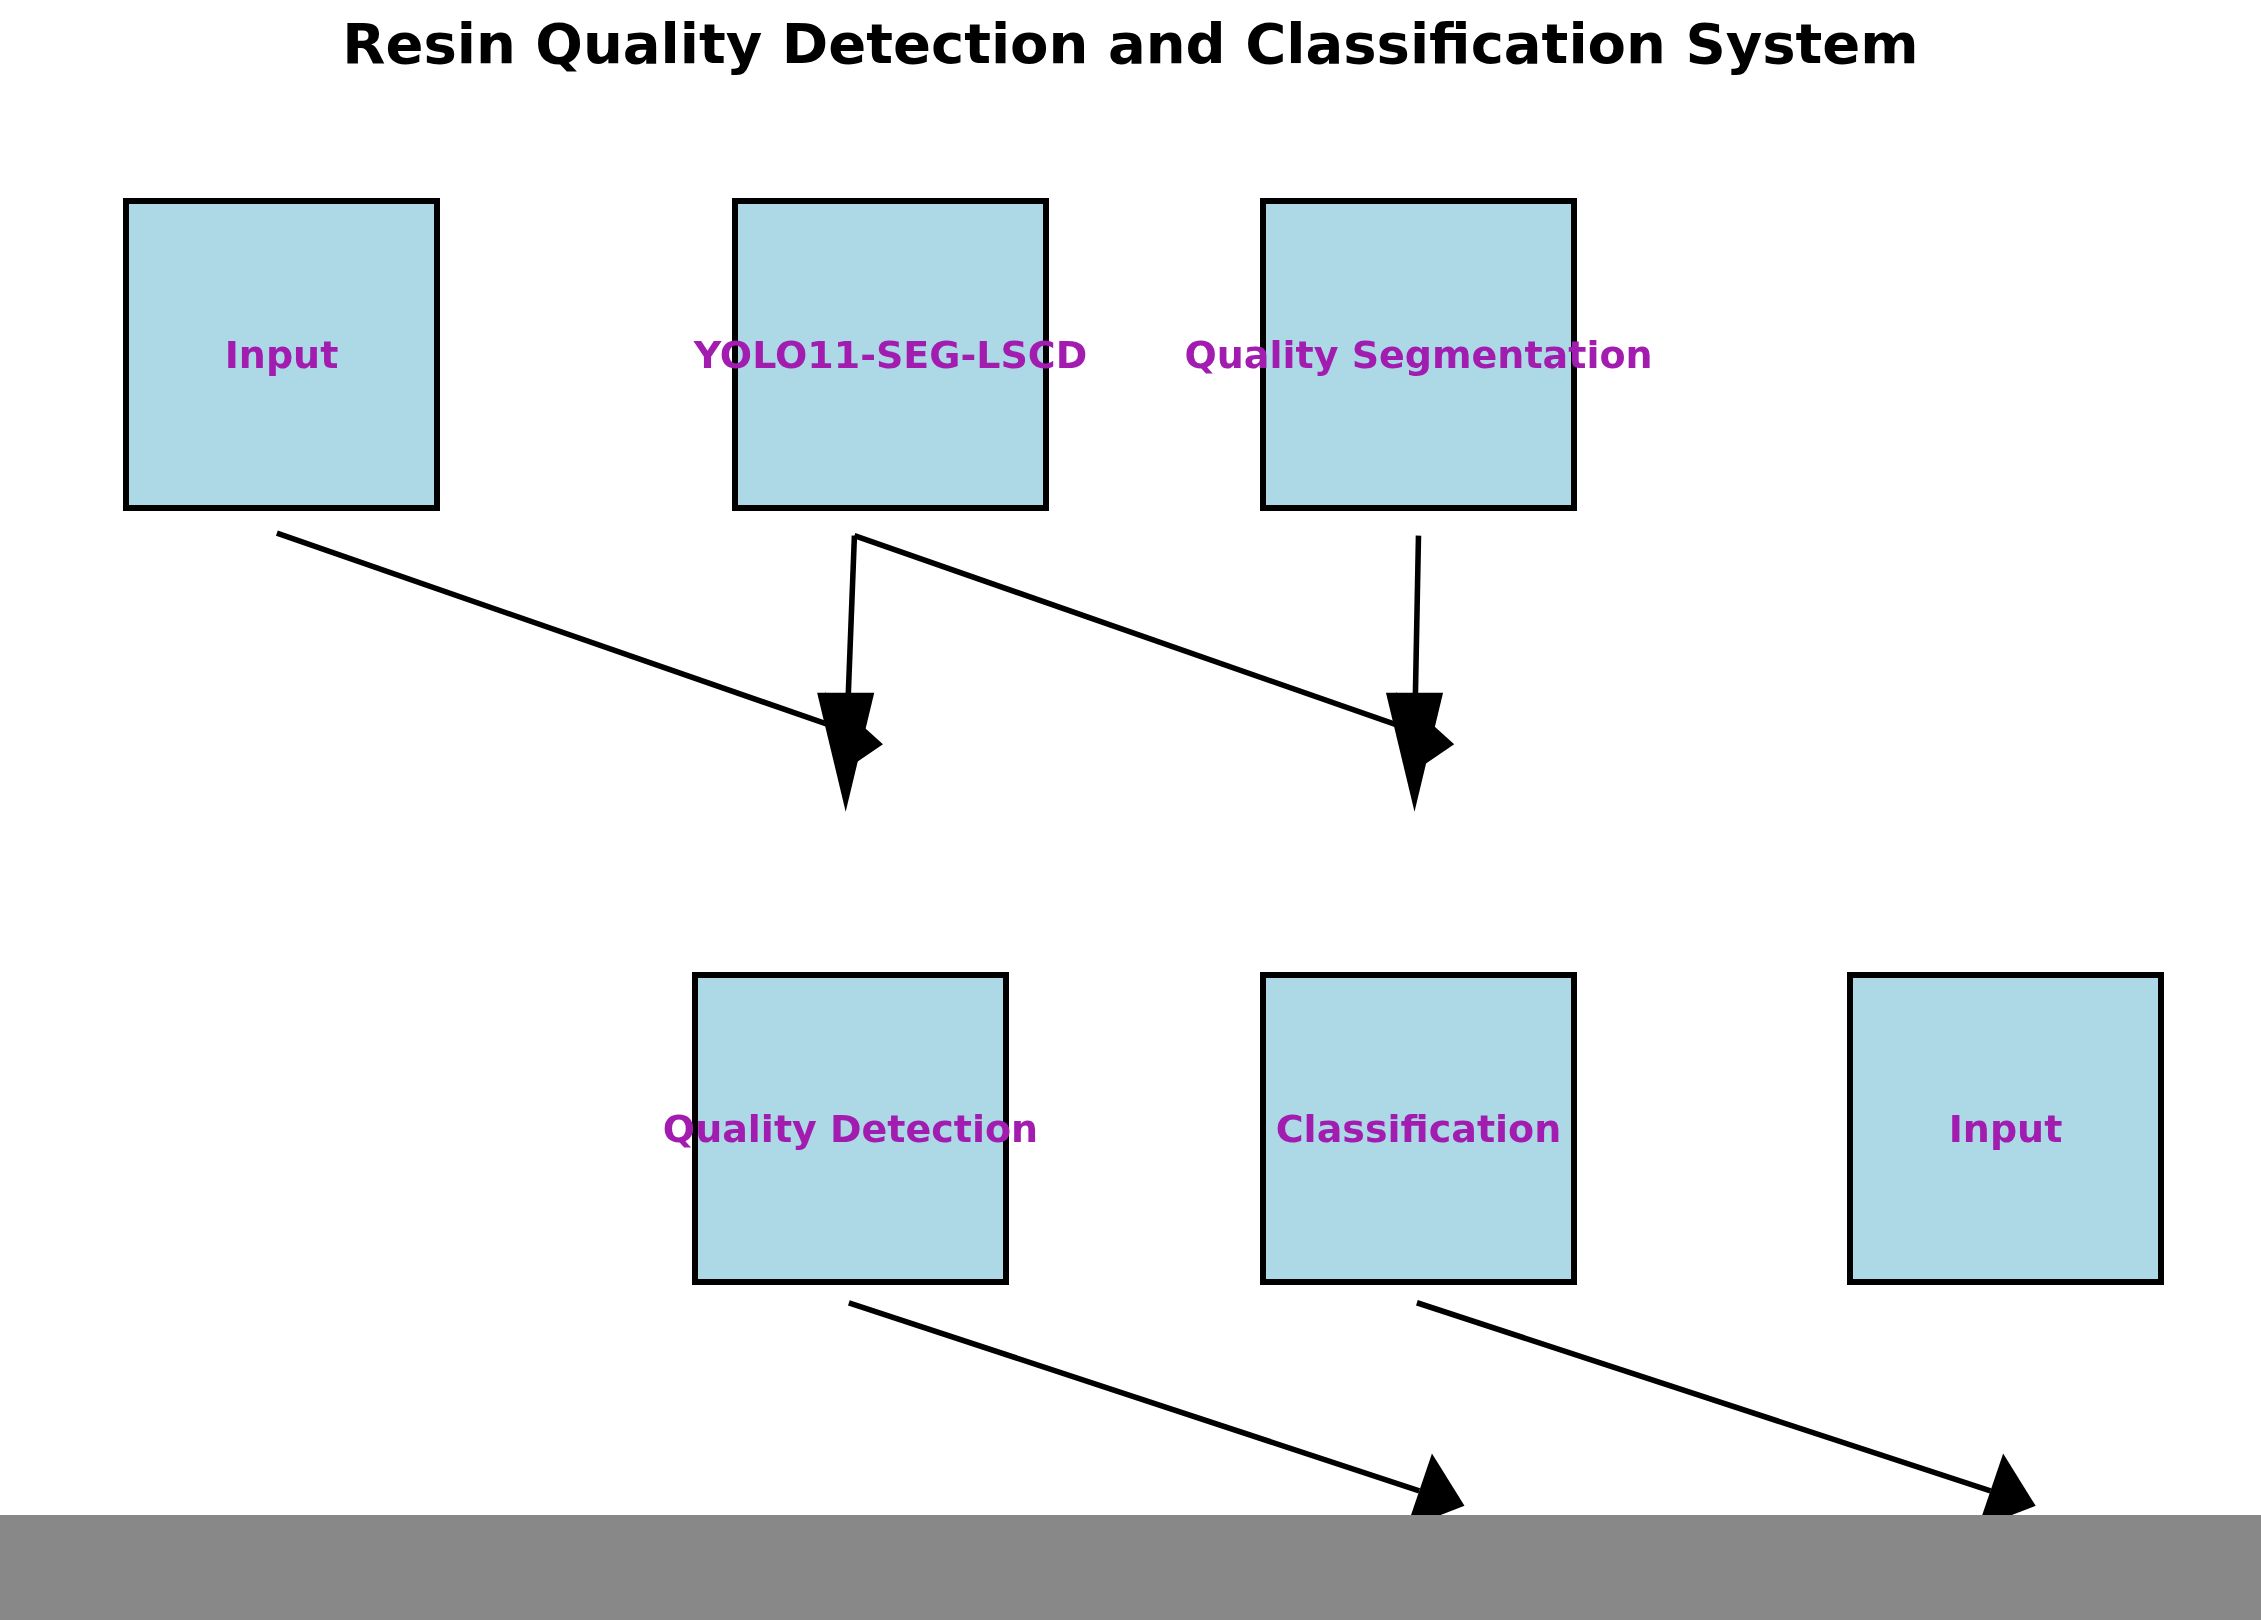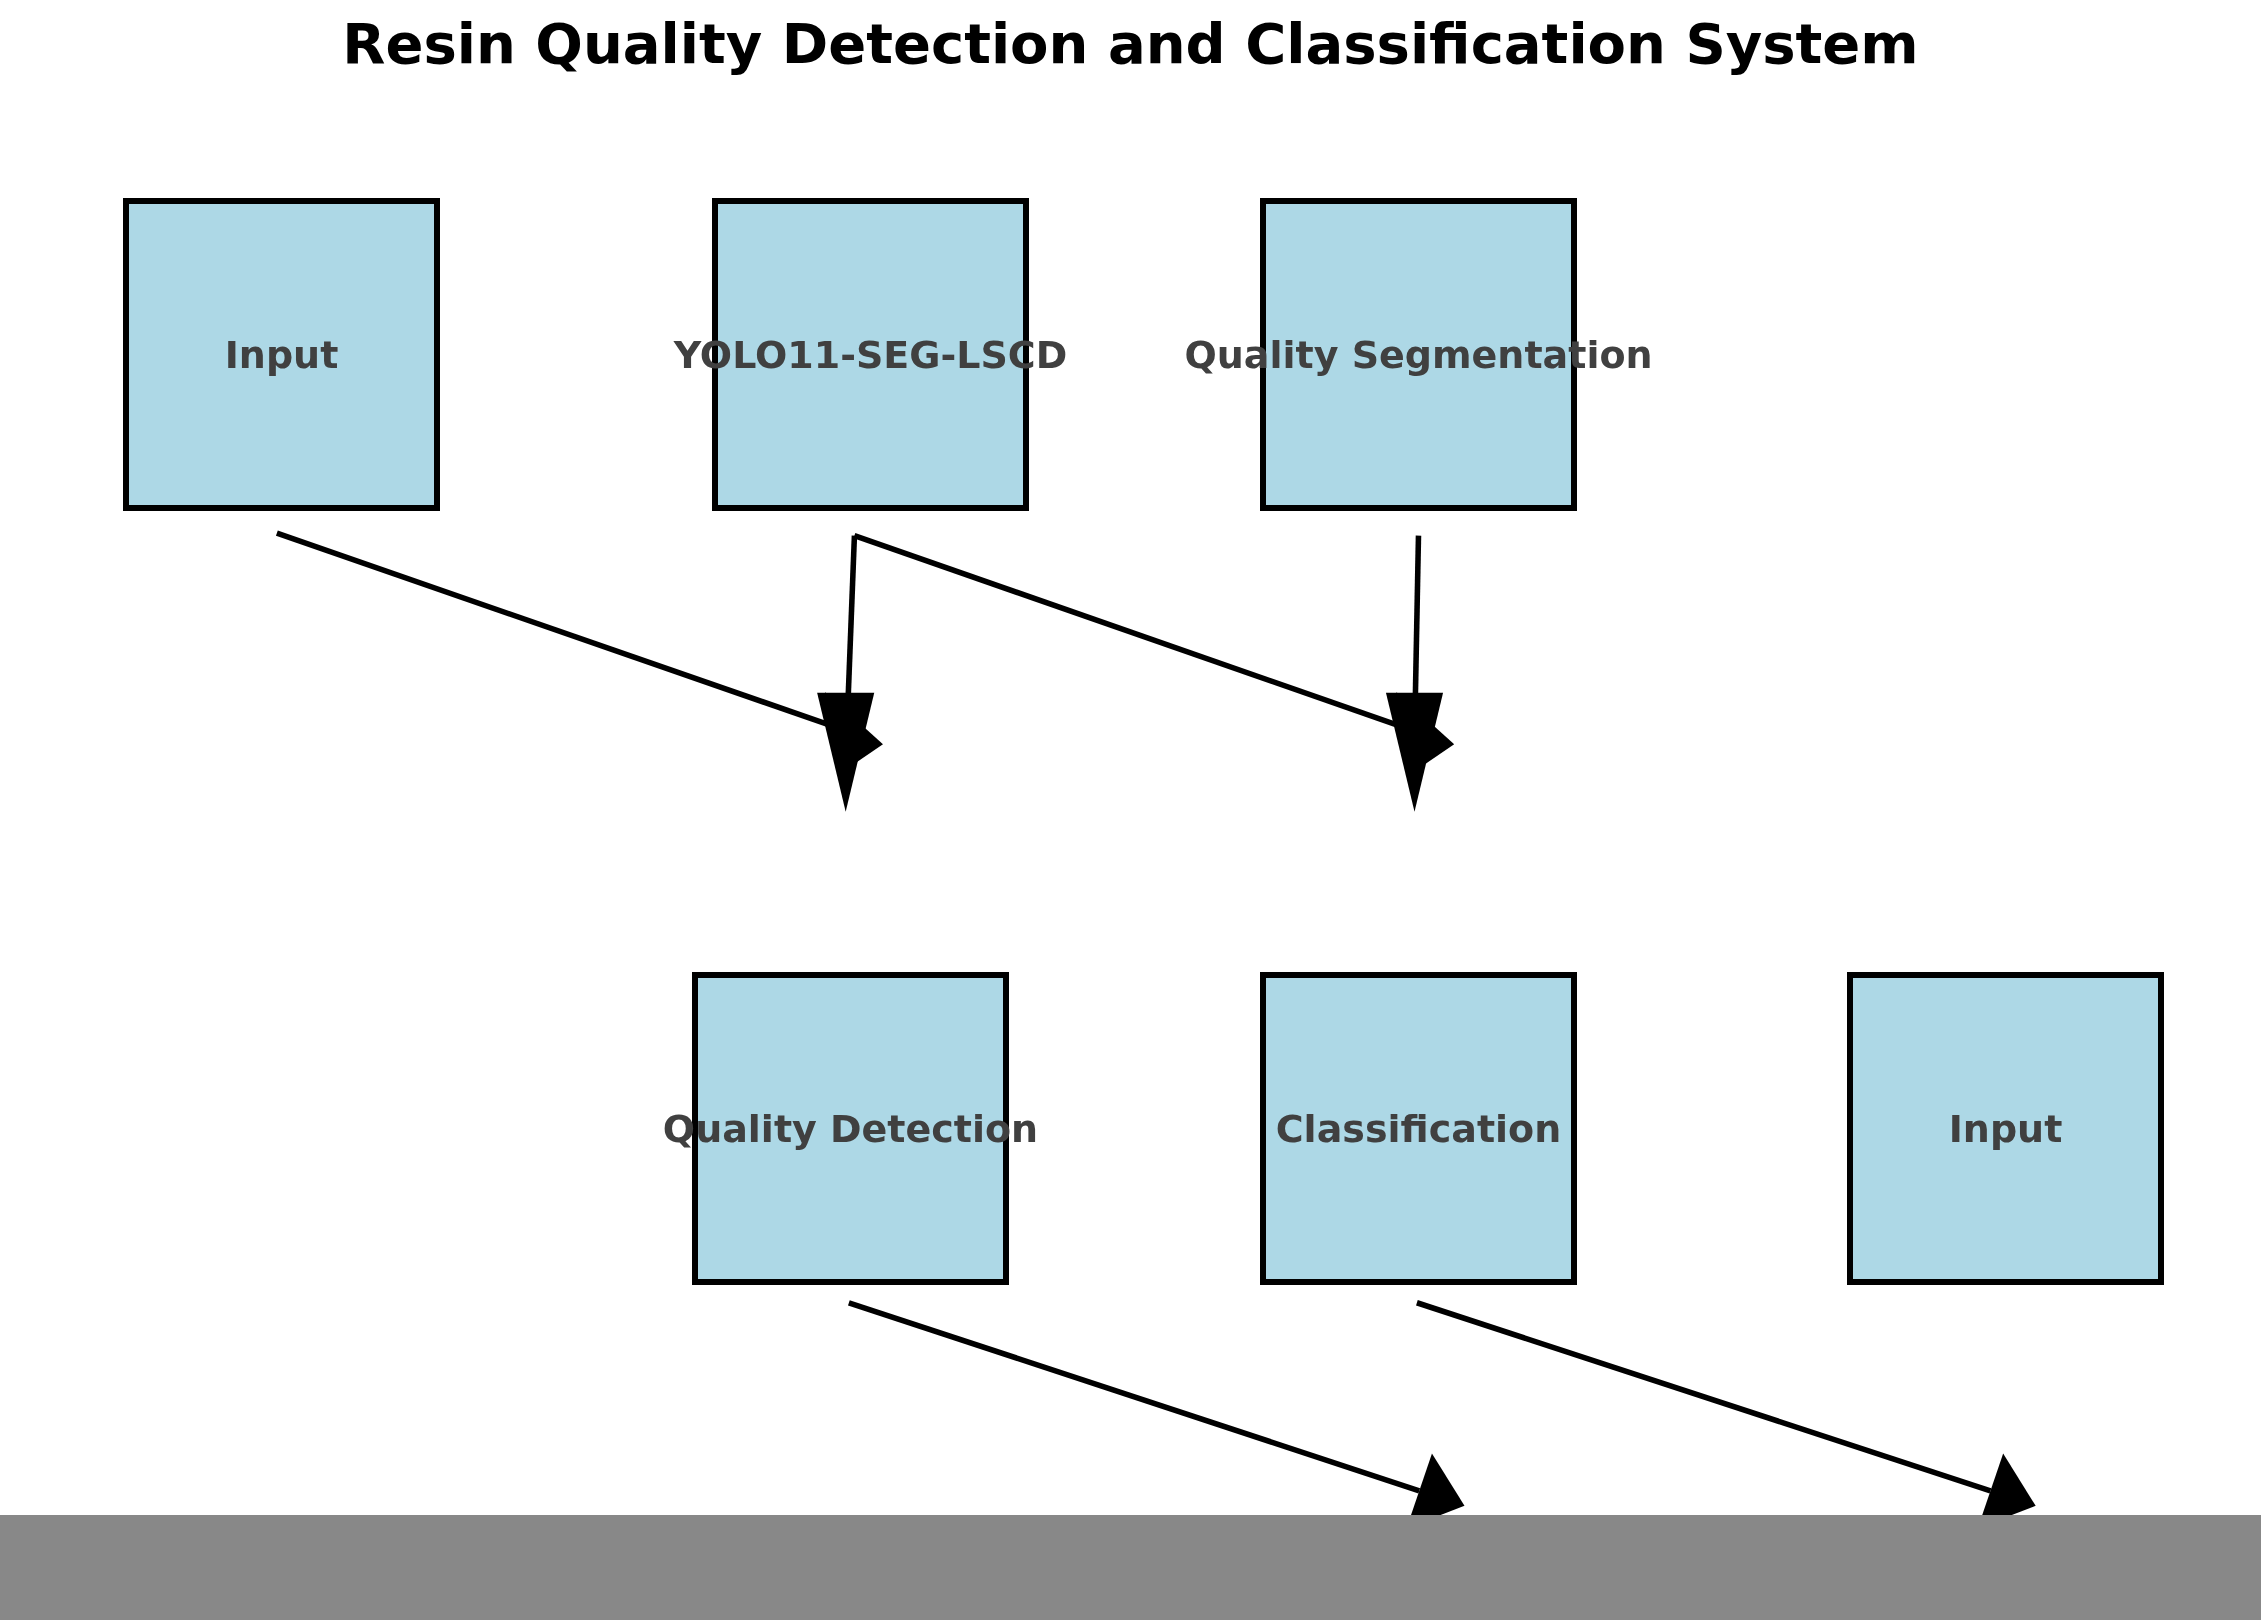--- a/index.html
+++ b/index.html
@@ -37,26 +37,26 @@
     background: var(--node-fill);
     border: 6.3px solid var(--node-border);
     display: flex;
     align-items: center;
     justify-content: center;
     overflow: visible;
   }
   .node .label {
     font-size: 38px;
     font-weight: bold;
-    color: #404040;
+    color: #a21caf;
     white-space: nowrap;
     text-align: center;
   }
   #node-input          { left: 123px;  top: 198px;  }
-  #node-yolo           { left: 712px;  top: 198px;  }
+  #node-yolo           { left: 732px;  top: 198px;  }
   #node-semantic       { left: 1260px; top: 198px;  }
   #node-quality        { left: 692px;  top: 972px; }
   #node-classification { left: 1260px; top: 972px; }
   #node-output         { left: 1847px; top: 972px; }
   #arrow-layer {
     position: absolute;
     left: 0; top: 0;
     width: 2261px;
     height: 1621px;
     pointer-events: none;

